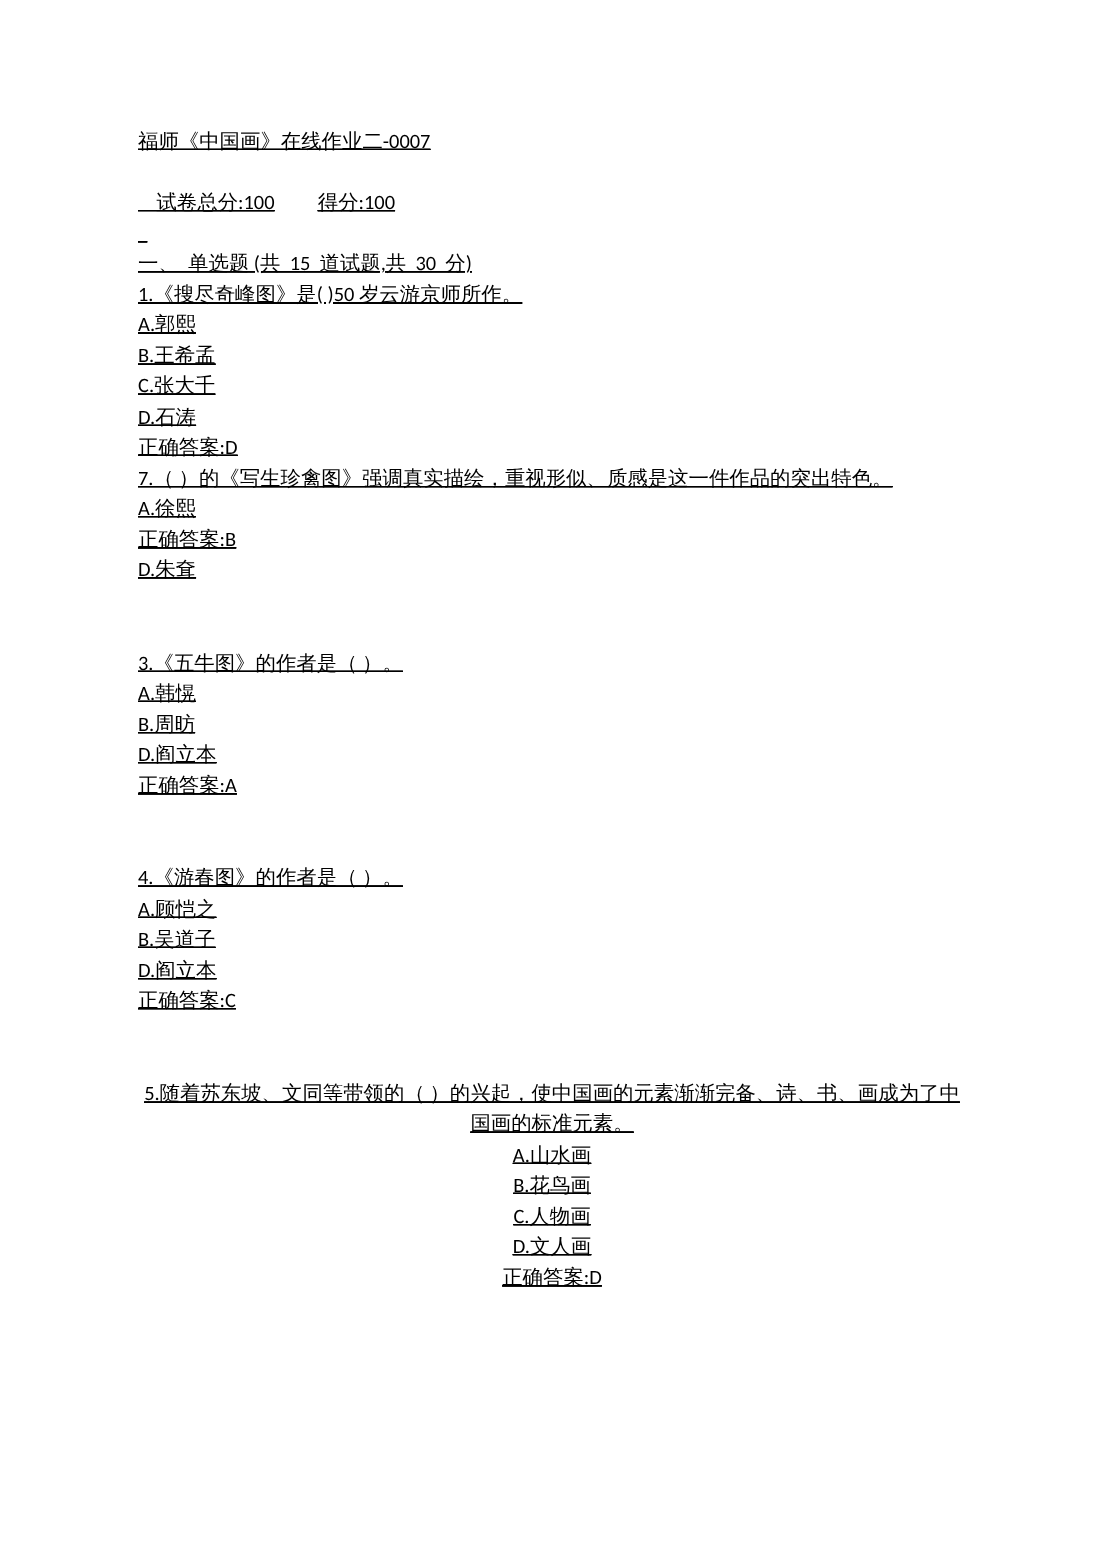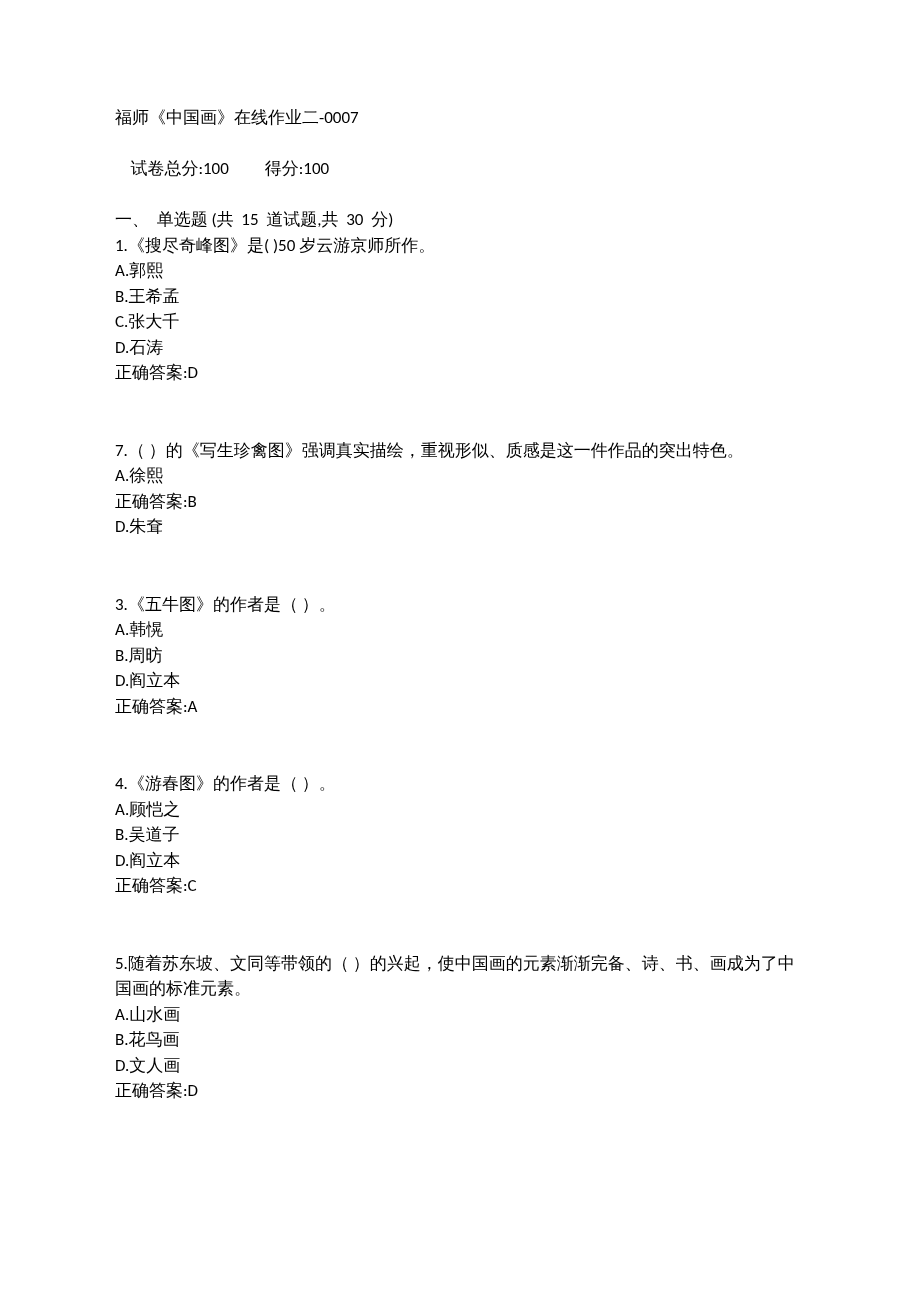--- a/index.html
+++ b/index.html
@@ -1,43 +1,43 @@
 <!DOCTYPE html>
 <html><head>
   <meta charset="utf-8">
   <style>
-    * { margin: 0; padding: 0; box-sizing: border-box; }
+    * { margin: 0; padding: 0; box-sizing: border-box; text-decoration: underline; }
     body {
       width: 920px;
       min-height: 1302px;
       background: #ffffff;
       font-family: "Calibri", "SimSun", "Microsoft YaHei", sans-serif;
       font-size: 17px;
       line-height: 1.5;
       color: #000000;
       padding: 105px 115px 40px 115px;
     }
     .line { white-space: pre-wrap; }
     .score-line span.gap { display: inline-block; width: 36px; }
     .block { margin-bottom: 52px; }
-    .block:last-child { margin-bottom: 0; }
+    .block:last-child { margin-bottom: 0; text-align: center; }
   </style>
 </head>
 <body>
 
 <div>
   <div class="line">福师《中国画》在线作业二-0007</div>
   <div class="line score-line">
     <span>试卷总分:100</span><span class="gap"></span><span>得分:100</span>
   </div>
   <div class="line">一、  单选题 (共  15  道试题,共  30  分)</div>
 </div>
 
 <div id="questions-container">
-    <div class="" style="margin-bottom: 52px;">
+    <div class="" style="">
       <div class="line">1.《搜尽奇峰图》是( )50 岁云游京师所作。</div>
       <div class="line">A.郭熙</div>
       <div class="line">B.王希孟</div>
       <div class="line">C.张大千</div>
       <div class="line">D.石涛</div>
       <div class="line">正确答案:D</div>
     </div>
     <div class="block">
       <div class="line">7.（ ）的《写生珍禽图》强调真实描绘，重视形似、质感是这一件作品的突出特色。</div>
       <div class="line">A.徐熙</div>
@@ -55,16 +55,17 @@
       <div class="line">4.《游春图》的作者是（ ）。</div>
       <div class="line">A.顾恺之</div>
       <div class="line">B.吴道子</div>
       <div class="line">D.阎立本</div>
       <div class="line">正确答案:C</div>
     </div>
     <div class="block">
       <div class="line">5.随着苏东坡、文同等带领的（ ）的兴起，使中国画的元素渐渐完备、诗、书、画成为了中国画的标准元素。</div>
       <div class="line">A.山水画</div>
       <div class="line">B.花鸟画</div>
+      <div class="line">C.人物画</div>
       <div class="line">D.文人画</div>
       <div class="line">正确答案:D</div>
     </div>
   </div>
 
 </body></html>

